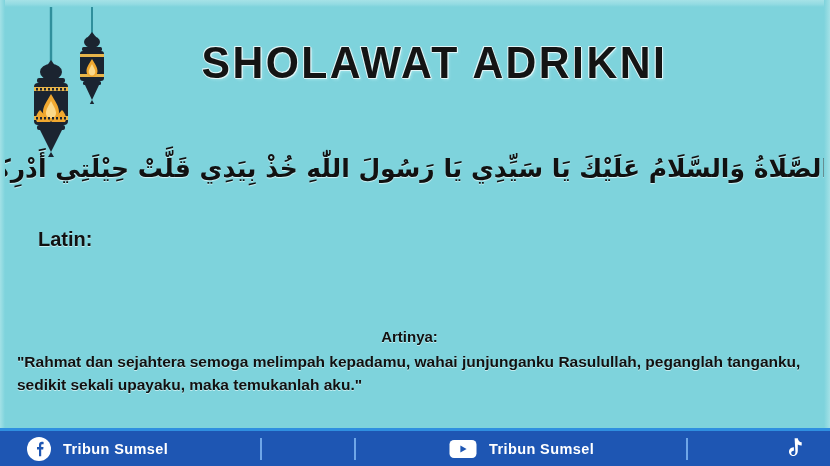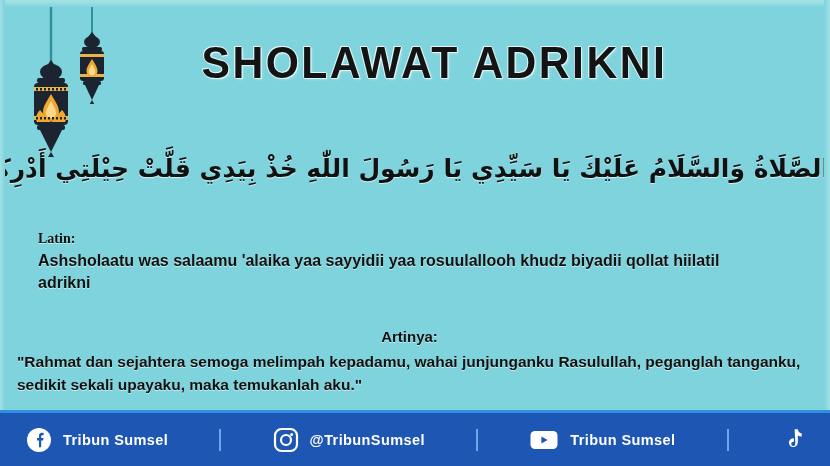--- a/index.html
+++ b/index.html
@@ -109,23 +109,23 @@
 
   
   .latin-block {
     position: absolute;
     left: 38px;
     top: 228px;
     width: 760px;
     z-index: 4;
   }
   .latin-label {
-    font-family: Liberation Serif, serif;
-    font-weight: 700;
-    font-size: 14px;
+    font-family: Liberation Sans, sans-serif;
+    font-weight: 700;
+    font-size: 20px;
     line-height: 22px;
     color: #111;
     text-shadow: 0 1px 0 rgba(225,248,250,0.7);
   }
   .latin-text {
     font-family: "Liberation Sans Narrow", "Liberation Sans", sans-serif;
     font-weight: 700;
     font-size: 16px;
     line-height: 22px;
     color: #111;
@@ -160,21 +160,21 @@
     margin-top: 2px;
     text-shadow: 0 1px 0 rgba(225,248,250,0.7);
   }
 
   
   .footer {
     position: absolute;
     left: 0;
     bottom: 0;
     width: 830px;
-    height: 56px;
+    height: 38px;
     background: #1e56b3;
     border-top: 3px solid #2f8fe0;
     box-sizing: border-box;
     display: flex;
     align-items: center;
     justify-content: space-between;
     padding: 0 26px;
     z-index: 6;
   }
   .social {
@@ -262,48 +262,39 @@
   <div class="title-row">
     <span class="title">SHOLAWAT ADRIKNI</span>
   </div>
 
   <div class="arabic-row">
     <span class="arabic">الصَّلَاةُ وَالسَّلَامُ عَلَيْكَ يَا سَيِّدِي يَا رَسُولَ اللّٰهِ خُذْ بِيَدِي قَلَّتْ حِيْلَتِي أَدْرِكْنِي</span>
   </div>
 
   <div class="latin-block">
     <div class="latin-label">Latin:</div>
-    <div class="latin-text">Ashsholaatu was salaamu 'alaika yaa sayyidii yaa rosuulallooh khudz biyadii qollat hiilatil adrikni</div>
   </div>
 
   <div class="arti-block">
     <div class="arti-label">Artinya:</div>
     <div class="arti-text">"Rahmat dan sejahtera semoga melimpah kepadamu, wahai junjunganku Rasulullah, peganglah tanganku, sedikit sekali upayaku, maka temukanlah aku."</div>
   </div>
 
   <div class="footer">
 
     <div class="social">
       <svg class="sicon" width="26" height="26" viewBox="0 0 26 26">
         <circle cx="13" cy="13" r="12" fill="#ffffff"></circle>
         <path d="M15.2 13.6h2l.3-2.6h-2.3V9.5c0-.75.2-1.26 1.3-1.26h1.1V5.9c-.2-.03-.9-.09-1.7-.09-1.7 0-2.9 1.05-2.9 2.98V11h-2v2.6h2v6.6h2.2z" fill="#1e56b3"></path>
       </svg>
       <span class="social-label">Tribun Sumsel</span>
     </div>
 
     <div class="sep"></div>
 
-    <div class="social">
-      <svg class="sicon" width="26" height="26" viewBox="0 0 26 26">
-        <rect x="2" y="2" width="22" height="22" rx="6.5" fill="none" stroke="#ffffff" stroke-width="2.2"></rect>
-        <circle cx="13" cy="13" r="5" fill="none" stroke="#ffffff" stroke-width="2.2"></circle>
-        <circle cx="18.6" cy="7.4" r="1.5" fill="#ffffff"></circle>
-      </svg>
-      <span class="social-label">@TribunSumsel</span>
-    </div>
 
     <div class="sep"></div>
 
     <div class="social">
       <svg class="sicon" width="30" height="26" viewBox="0 0 30 26">
         <rect x="1.5" y="4" width="27" height="18" rx="4.5" fill="#ffffff"></rect>
         <path d="M12.4 9.4 L18.6 13 L12.4 16.6 Z" fill="#1e56b3"></path>
       </svg>
       <span class="social-label">Tribun Sumsel</span>
     </div>

